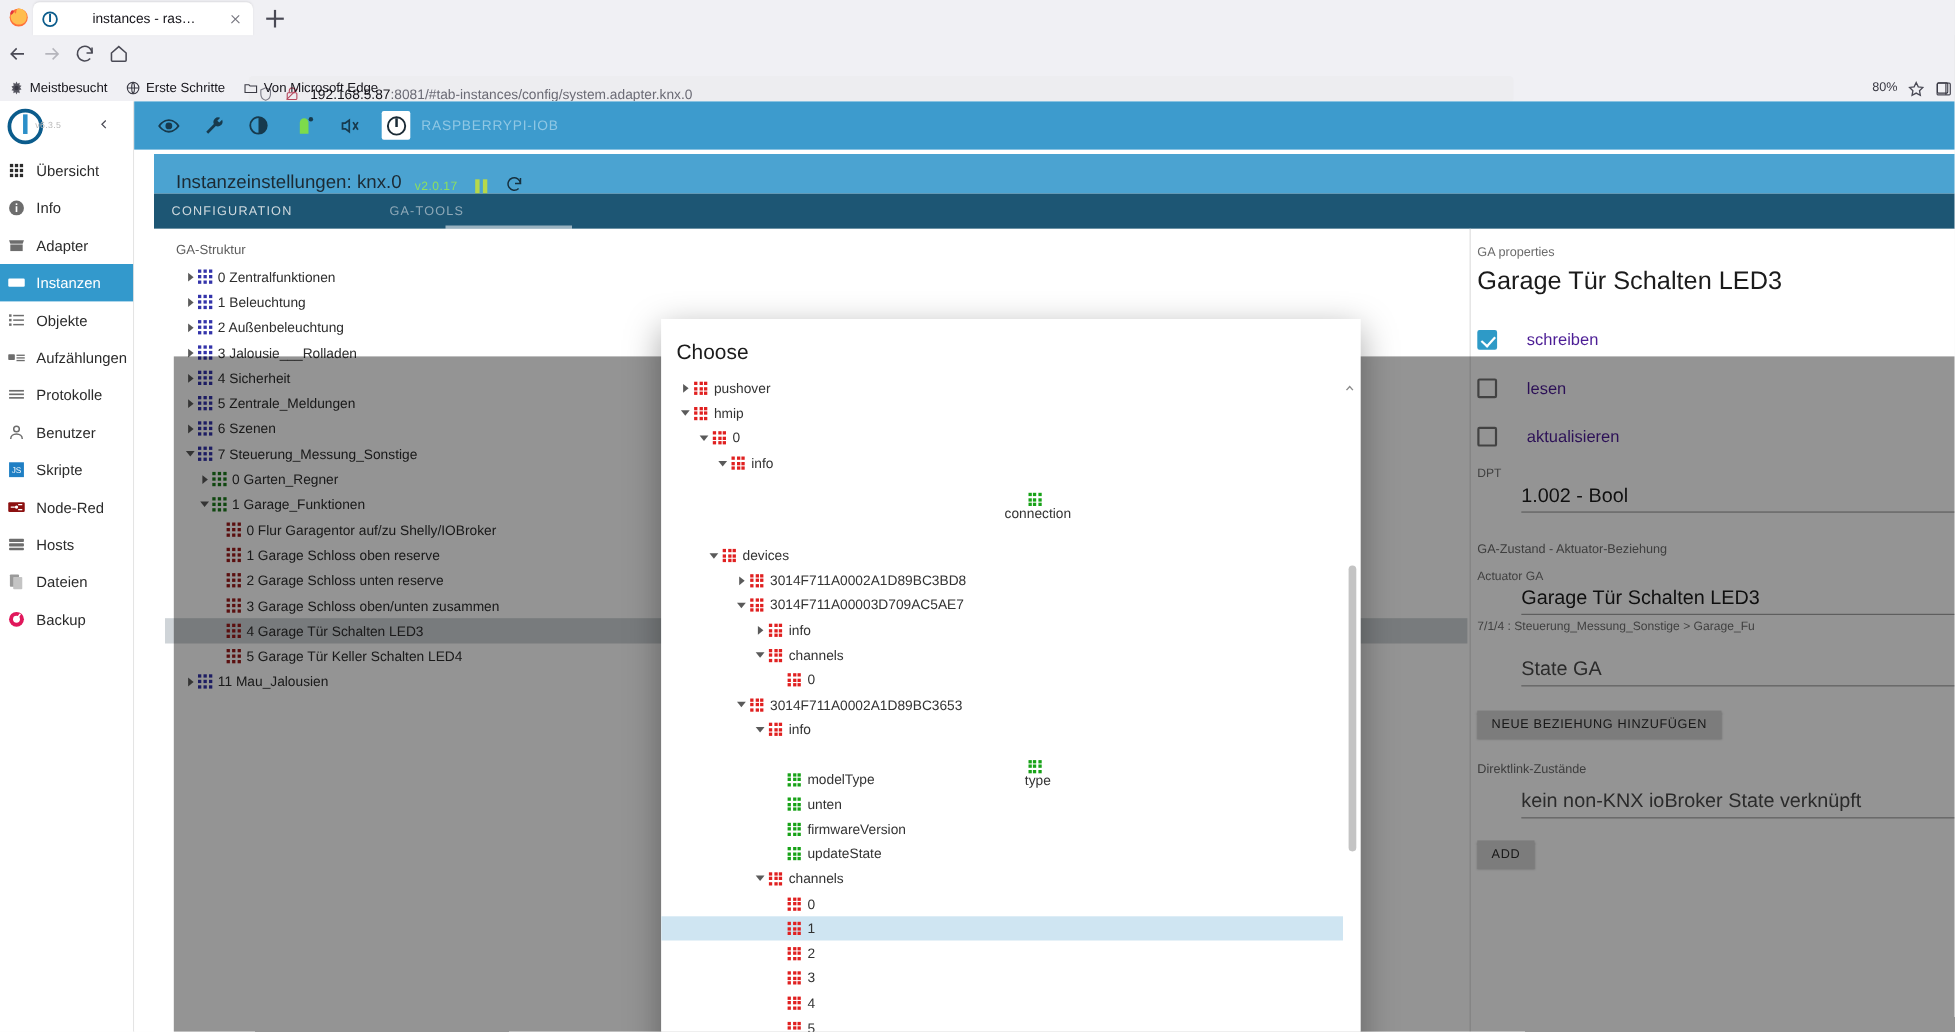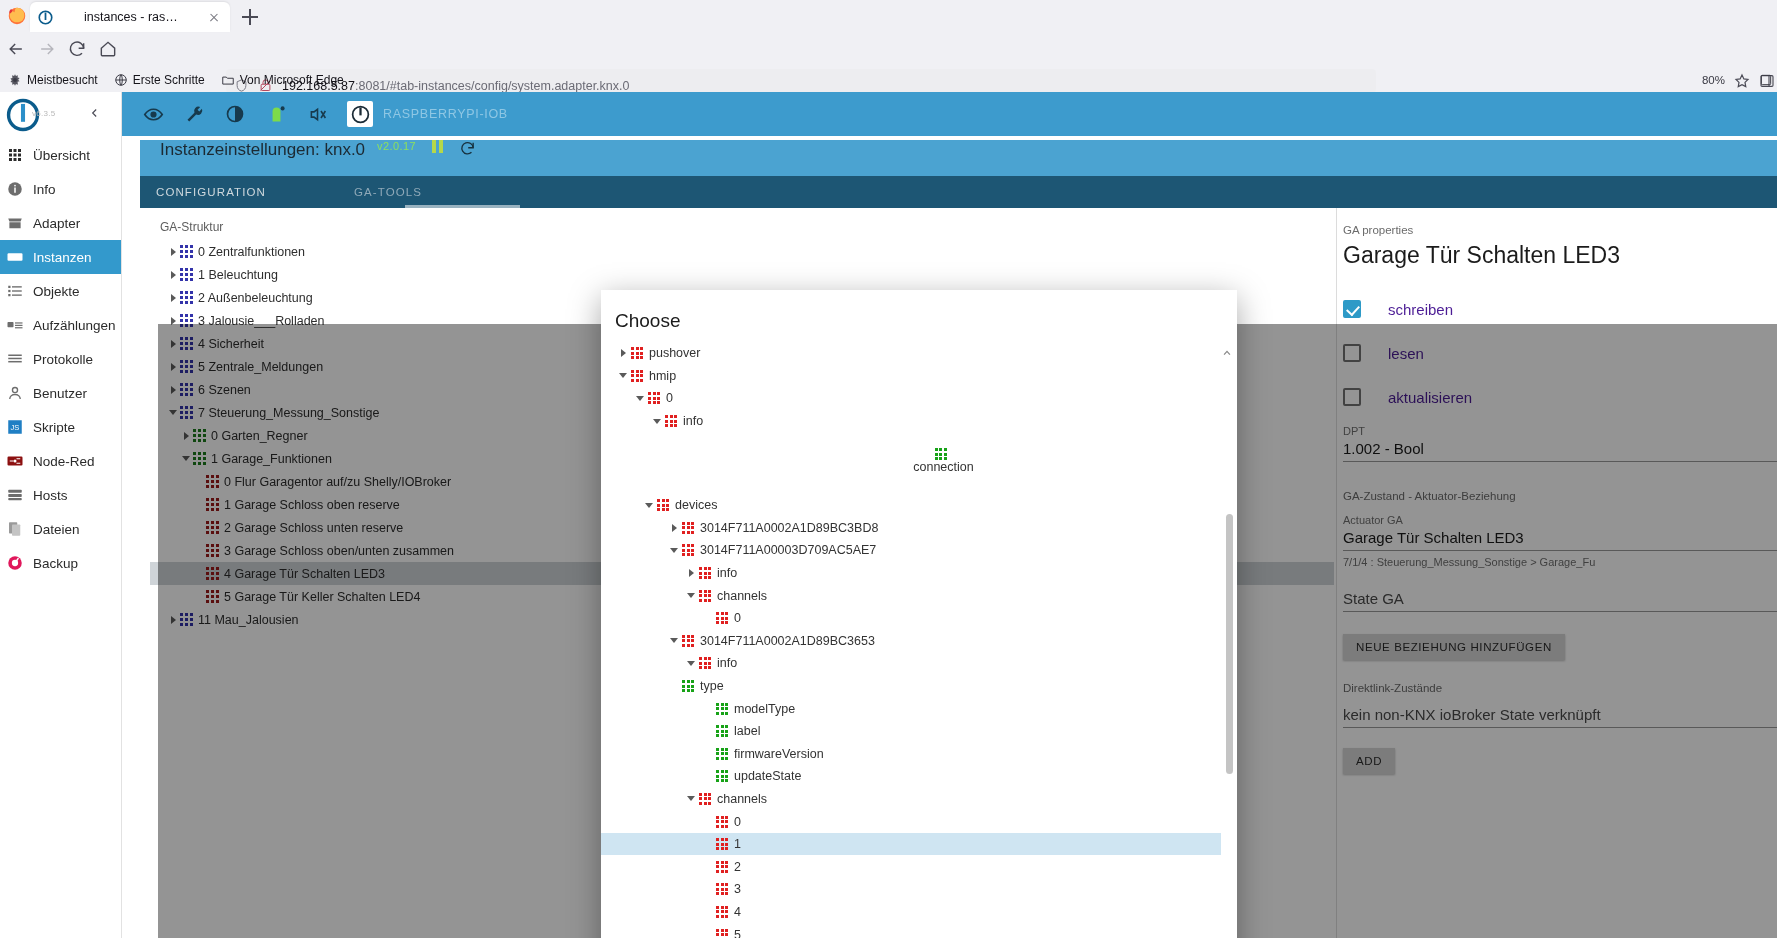--- a/index.html
+++ b/index.html
@@ -67,21 +67,21 @@
   .navitem .ni-icon { width:18px; height:18px; flex:0 0 18px; margin-right:9px; display:flex; align-items:center; justify-content:center; }
   .navitem .ni-label { white-space:nowrap; }
 
   
   .content { position:absolute; left:122px; top:0; width:1655px; height:846px; background:#ffffff; }
   .appbar { position:absolute; left:0; top:0; width:100%; height:44px; background:#3d9bcd; display:flex; align-items:center; padding-left:20px; }
   .appbar .abi { width:22px; height:22px; margin-right:19px; display:flex; align-items:center; justify-content:center; }
   .abi-power { width:26px; height:26px; background:#ffffff; border-radius:2px; display:flex; align-items:center; justify-content:center; margin-right:10px; }
   .host-name { font-size:12.5px; color:#8fc7e4; letter-spacing:.7px; }
 
-  .instbar { position:absolute; left:18px; top:48px; right:0; height:36px; background:#4ba3d1; display:flex; align-items:flex-start; padding-left:20px; }
+  .instbar { position:absolute; left:18px; top:48px; right:0; height:36px; background:#4ba3d1; display:flex; align-items:flex-end; padding-left:20px; }
   .instbar .it { font-size:17px; color:#1c2a33; }
   .instbar .iv { font-size:11px; color:#8ce05e; margin-left:12px; letter-spacing:.4px; }
   .instbar .pause { margin-left:16px; display:flex; gap:3px; }
   .instbar .pause i { display:block; width:4px; height:13px; background:#b6d84a; }
   .instbar .reload { margin-left:16px; width:17px; height:17px; }
 
   .tabsbar { position:absolute; left:18px; top:84px; right:0; height:32px; background:#1d5674;padding-left:32px; }
   .tabsbar .tb {
     position:absolute; top:0; height:32px; display:flex; align-items:center;
     font-size:11.5px; letter-spacing:1.1px;
@@ -117,21 +117,21 @@
   .cbrow { display:flex; align-items:center; height:44px; }
   .cbox { width:18px; height:18px; border:2px solid #737373; border-radius:2px; margin-right:27px; flex:0 0 18px; }
   .cbox.on { background:#2e9ac7; border-color:#2e9ac7; position:relative; }
   .cbox.on:after {
     content:""; position:absolute; left:4px; top:1px; width:6px; height:10px;
     border:solid #fff; border-width:0 2px 2px 0; transform:rotate(42deg);
   }
   .cblabel { font-size:15px; color:#4c1d95; }
   .field { margin-top:6px; }
   .fl { font-size:11px; color:#707070; margin-bottom:3px; }
-  .fv { font-size:15px; color:#1b1b1b; padding-bottom:4px; border-bottom:1px solid #9a9a9a; white-space:nowrap; }
+  .fv { font-size:18px; color:#1b1b1b; padding-bottom:4px; border-bottom:1px solid #9a9a9a; white-space:nowrap;margin-left:40px; }
   .fv.ph { color:#4a4a4a; }
   .sect-cap { font-size:11.5px; color:#6b6b6b; margin-top:28px; margin-bottom:12px; }
   .helper { font-size:11px; color:#6f6f6f; margin-top:5px; white-space:nowrap; overflow:hidden; }
   .mbtn {
     display:inline-flex; align-items:center; justify-content:center;
     height:26px; padding:0 13px; background:#d6d6d6; color:#2b2b2b;
     font-size:11.5px; letter-spacing:.6px; box-shadow:0 1px 2px rgba(0,0,0,.25);
   }
 
   
@@ -1008,21 +1008,21 @@
                     <span></span>
                     <span></span>
                     <span></span>
                     <span></span>
                     <span></span>
                     <span></span>
                     <span></span>
                   </span>
                   <span>info</span>
                 </div>
-                <div class="dtrow" style="padding-left: 65px;">
+                <div class="dtrow" style="padding-left: 65px; flex-direction: column;">
                   <span class="caret"></span>
                   <span class="g9 gicon c-green2" style="width: 12px; height: 12px;">
                     <span></span>
                     <span></span>
                     <span></span>
                     <span></span>
                     <span></span>
                     <span></span>
                     <span></span>
                     <span></span>
@@ -1051,21 +1051,21 @@
                     <span></span>
                     <span></span>
                     <span></span>
                     <span></span>
                     <span></span>
                     <span></span>
                     <span></span>
                     <span></span>
                     <span></span>
                   </span>
-                  <span>label</span>
+                  <span>unten</span>
                 </div>
                 <div class="dtrow" style="padding-left: 99px;">
                   <span class="caret"></span>
                   <span class="g9 gicon c-green2" style="width: 12px; height: 12px;">
                     <span></span>
                     <span></span>
                     <span></span>
                     <span></span>
                     <span></span>
                     <span></span>

